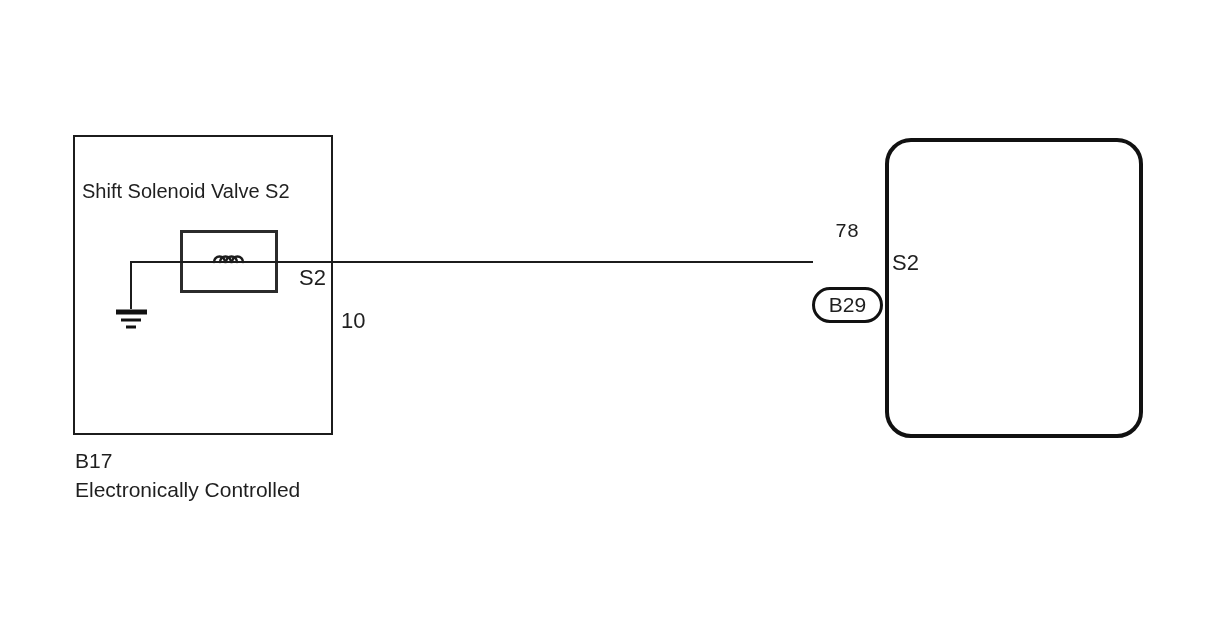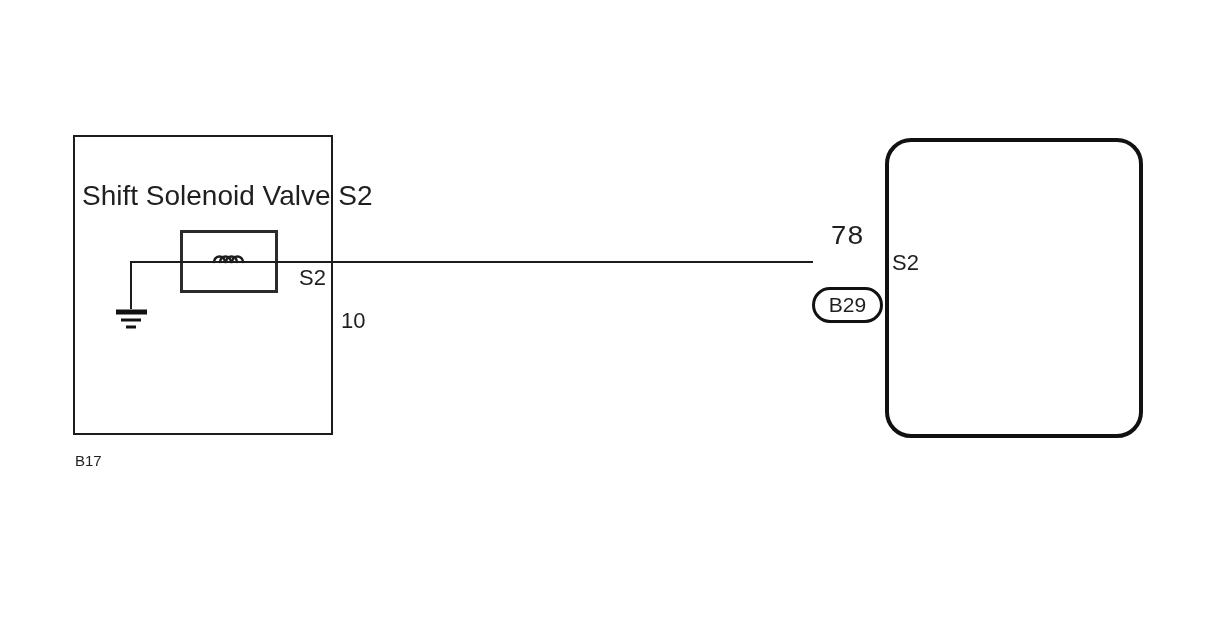--- a/index.html
+++ b/index.html
@@ -37,29 +37,29 @@
     z-index: 3;
     display: flex;
     align-items: center;
     justify-content: center;
     font-size: 21px;
   }
   svg.wires { position: absolute; left: 0; top: 0; z-index: 2; pointer-events: none; }
   .label {
     position: absolute;
     z-index: 4;
-    font-size: 28px;
+    font-size: 20px;
     line-height: 1.2;
     white-space: nowrap;
   }
   .label-lg { font-size: 22px; }
   .caption-block {
     position: absolute;
     z-index: 4;
-    font-size: 15px;
+    font-size: 21px;
     line-height: 29px;
     white-space: nowrap;
   }
   .center { text-align: center; }
 </style>
 </head>
 <body>
 
 <div class="canvas">
 
@@ -88,20 +88,21 @@
       <path d="M232 262 a5.5 5.5 0 1 1 11 0"></path>
     </g>
   </svg>
 
   <div class="label label-lg" style="left:262px; top:265px; width:64px; text-align:right;">S2</div>
 
   <div class="label label-lg" style="left:341px; top:268px;margin-top:40px;">10</div>
 
   <div class="caption-block" style="left:75px; top:446px;">
     <div>B17</div>
+    <div>Electronically Controlled</div>
   </div>
 
   <div class="ecm-box" style="left:885px; top:138px; width:258px; height:300px;"></div>
 
   <div class="label center" style="left:812px; top:220px; width:70px;font-family:Liberation Mono, monospace;">78</div>
 
   <div class="connector-oval" style="left:812px; top:243px; width:71px; height:36px;margin-top:44px;">
     <span>B29</span>
   </div>
 

